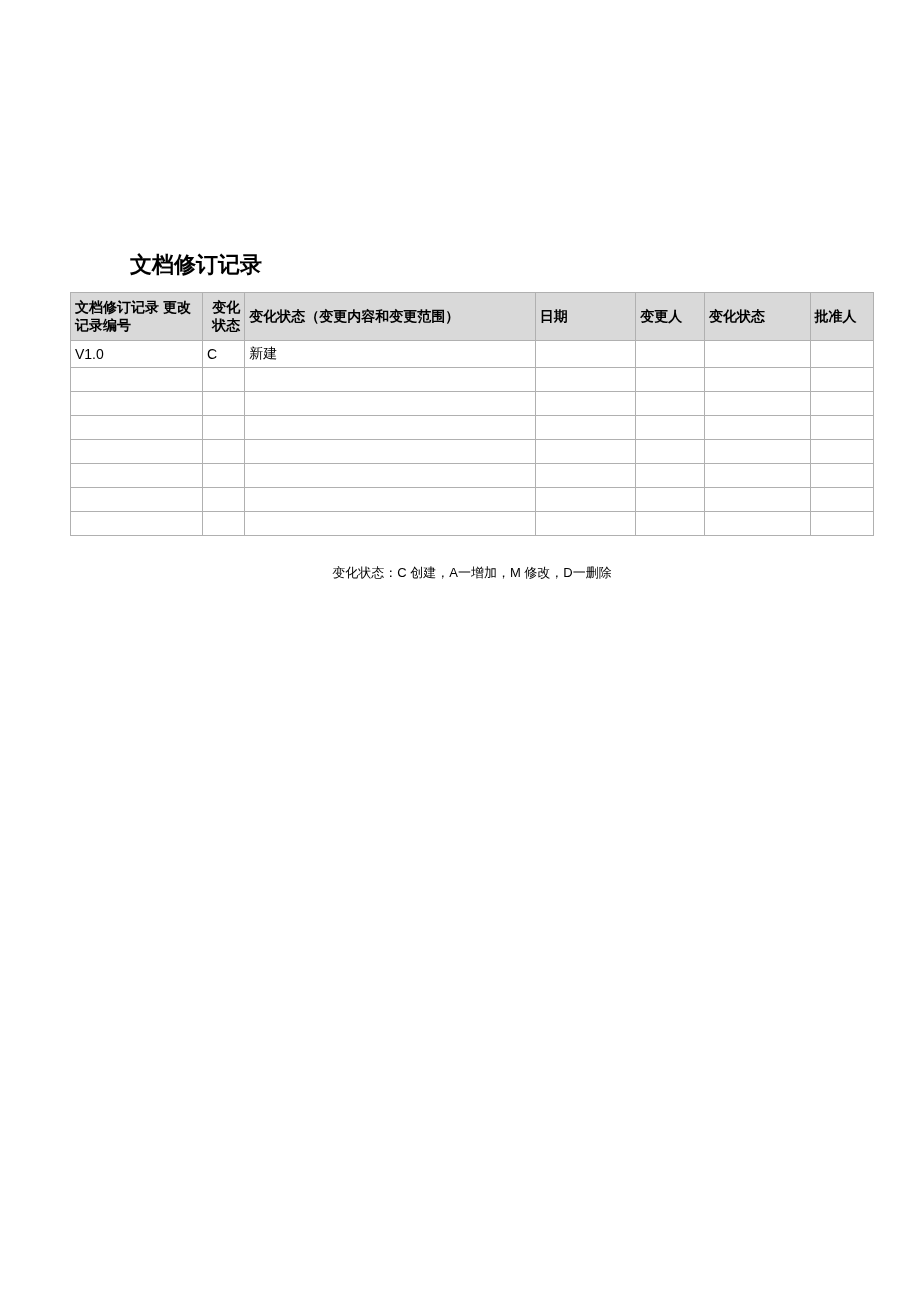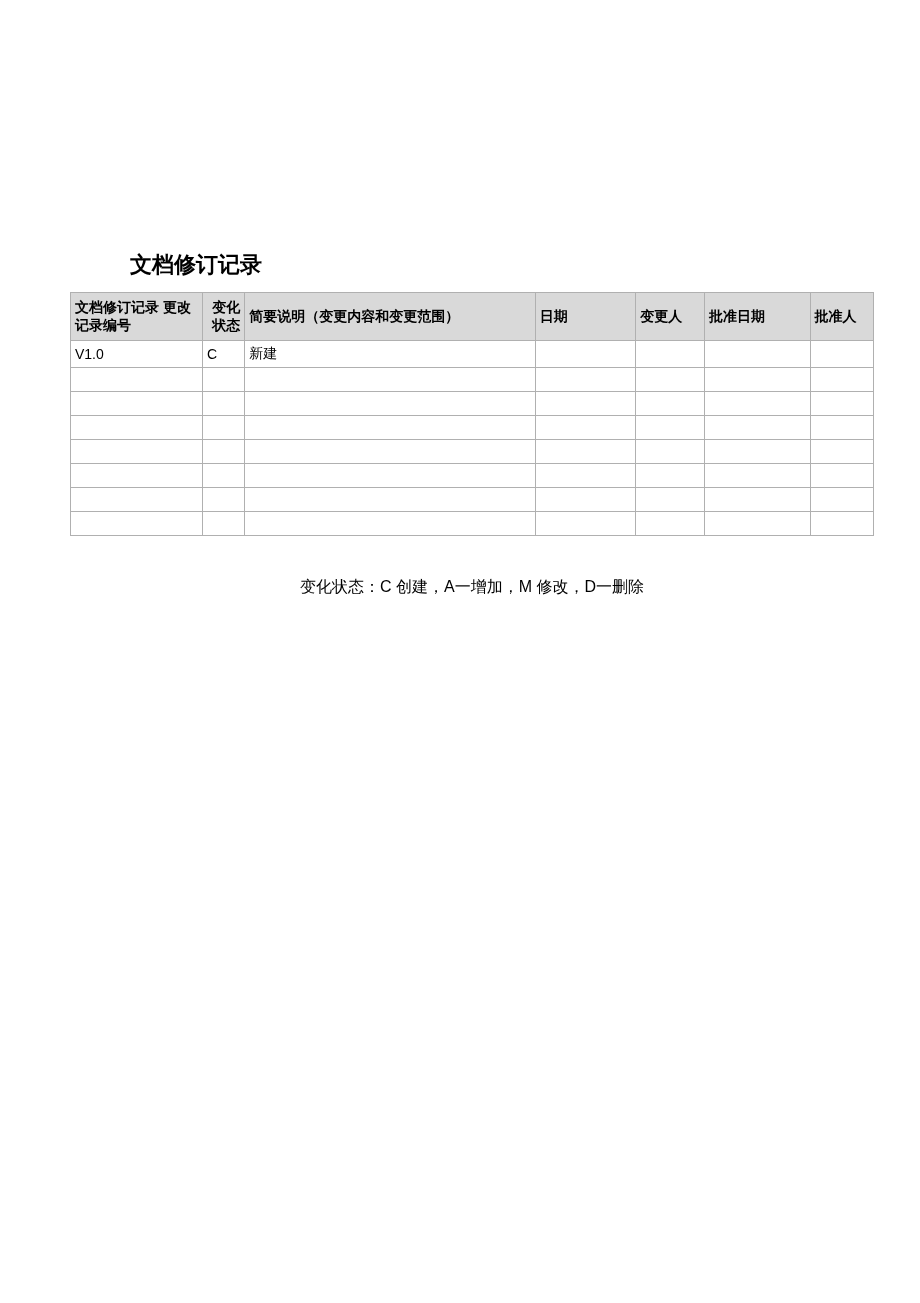--- a/index.html
+++ b/index.html
@@ -41,23 +41,23 @@
     }
     th.center { text-align: right; }
     .col-version { width: 125px; }
     .col-state { width: 40px; }
     .col-desc { width: 275px; }
     .col-date { width: 95px; }
     .col-changer { width: 65px; }
     .col-appdate { width: 100px; }
     .col-approver { width: 60px; }
     .legend {
-      margin-top: 41px;
+      margin-top: 28px;
       text-align: center;
-      font-size: 16px;
+      font-size: 13px;
     }
   </style>
 </head>
 <body>
 
 <div class="page">
   <h2 class="title">文档修订记录</h2>
 
   <table>
     <colgroup>
@@ -66,24 +66,24 @@
       <col class="col-desc">
       <col class="col-date">
       <col class="col-changer">
       <col class="col-appdate">
       <col class="col-approver">
     </colgroup>
     <thead>
       <tr>
         <th>文档修订记录 更改记录编号</th>
         <th class="center">变化 状态</th>
-        <th>简要说明（变更内容和变更范围）</th>
+        <th>变化状态（变更内容和变更范围）</th>
         <th>日期</th>
         <th>变更人</th>
-        <th>批准日期</th>
+        <th>变化状态</th>
         <th>批准人</th>
       </tr>
     </thead>
     <tbody>
       <tr>
         <td>V1.0</td>
         <td>C</td>
         <td>新建</td>
         <td></td>
         <td></td>

